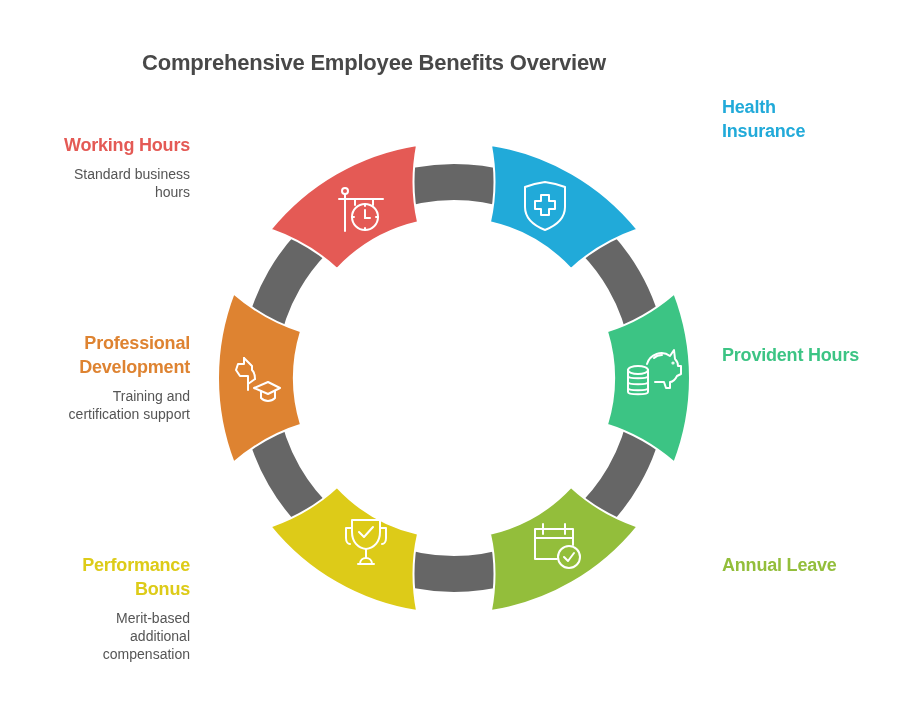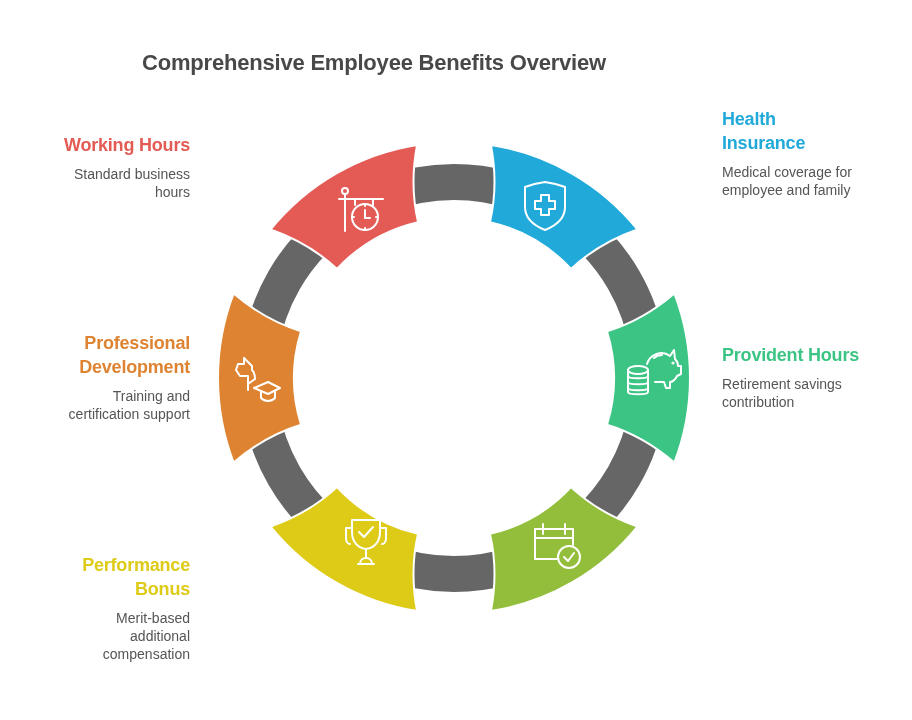--- a/index.html
+++ b/index.html
@@ -92,31 +92,30 @@
       <path d="M3,15 L3,22 C7,26 13,26 17,22 L17,15"></path>
     </g>
   </g>
 </svg>
 
 <div class="block left" style="left:-10px; top:133px;">
   <h3 style="color:#E45A55">Working Hours</h3>
   <p style="padding-left:60px">Standard business hours</p>
 </div>
 
-<div class="block right" style="left:722px; top:107px; width:170px;">
+<div class="block right" style="left:722px; top:95px; width:170px;">
   <h3 style="color:#21AAD9; width:90px">Health Insurance</h3>
-  <p>Medical coverage for employee and family</p>
 </div>
 
 <div class="block right" style="left:722px; top:343px; width:150px;">
   <h3 style="color:#3CC484; white-space:nowrap">Provident Hours</h3>
-  <p>Retirement savings contribution</p>
 </div>
 
 <div class="block right" style="left:722px; top:553px; width:170px;">
+  <h3 style="color:#93BE3B">Annual Leave</h3>
 </div>
 
 <div class="block left" style="left:-10px; top:553px;">
   <h3 style="color:#DDCB18; padding-left:70px">Performance Bonus</h3>
   <p style="padding-left:95px">Merit-based additional compensation</p>
 </div>
 
 <div class="block left" style="left:-10px; top:331px;">
   <h3 style="color:#DE8331; padding-left:70px">Professional Development</h3>
   <p style="padding-left:50px">Training and certification support</p>

